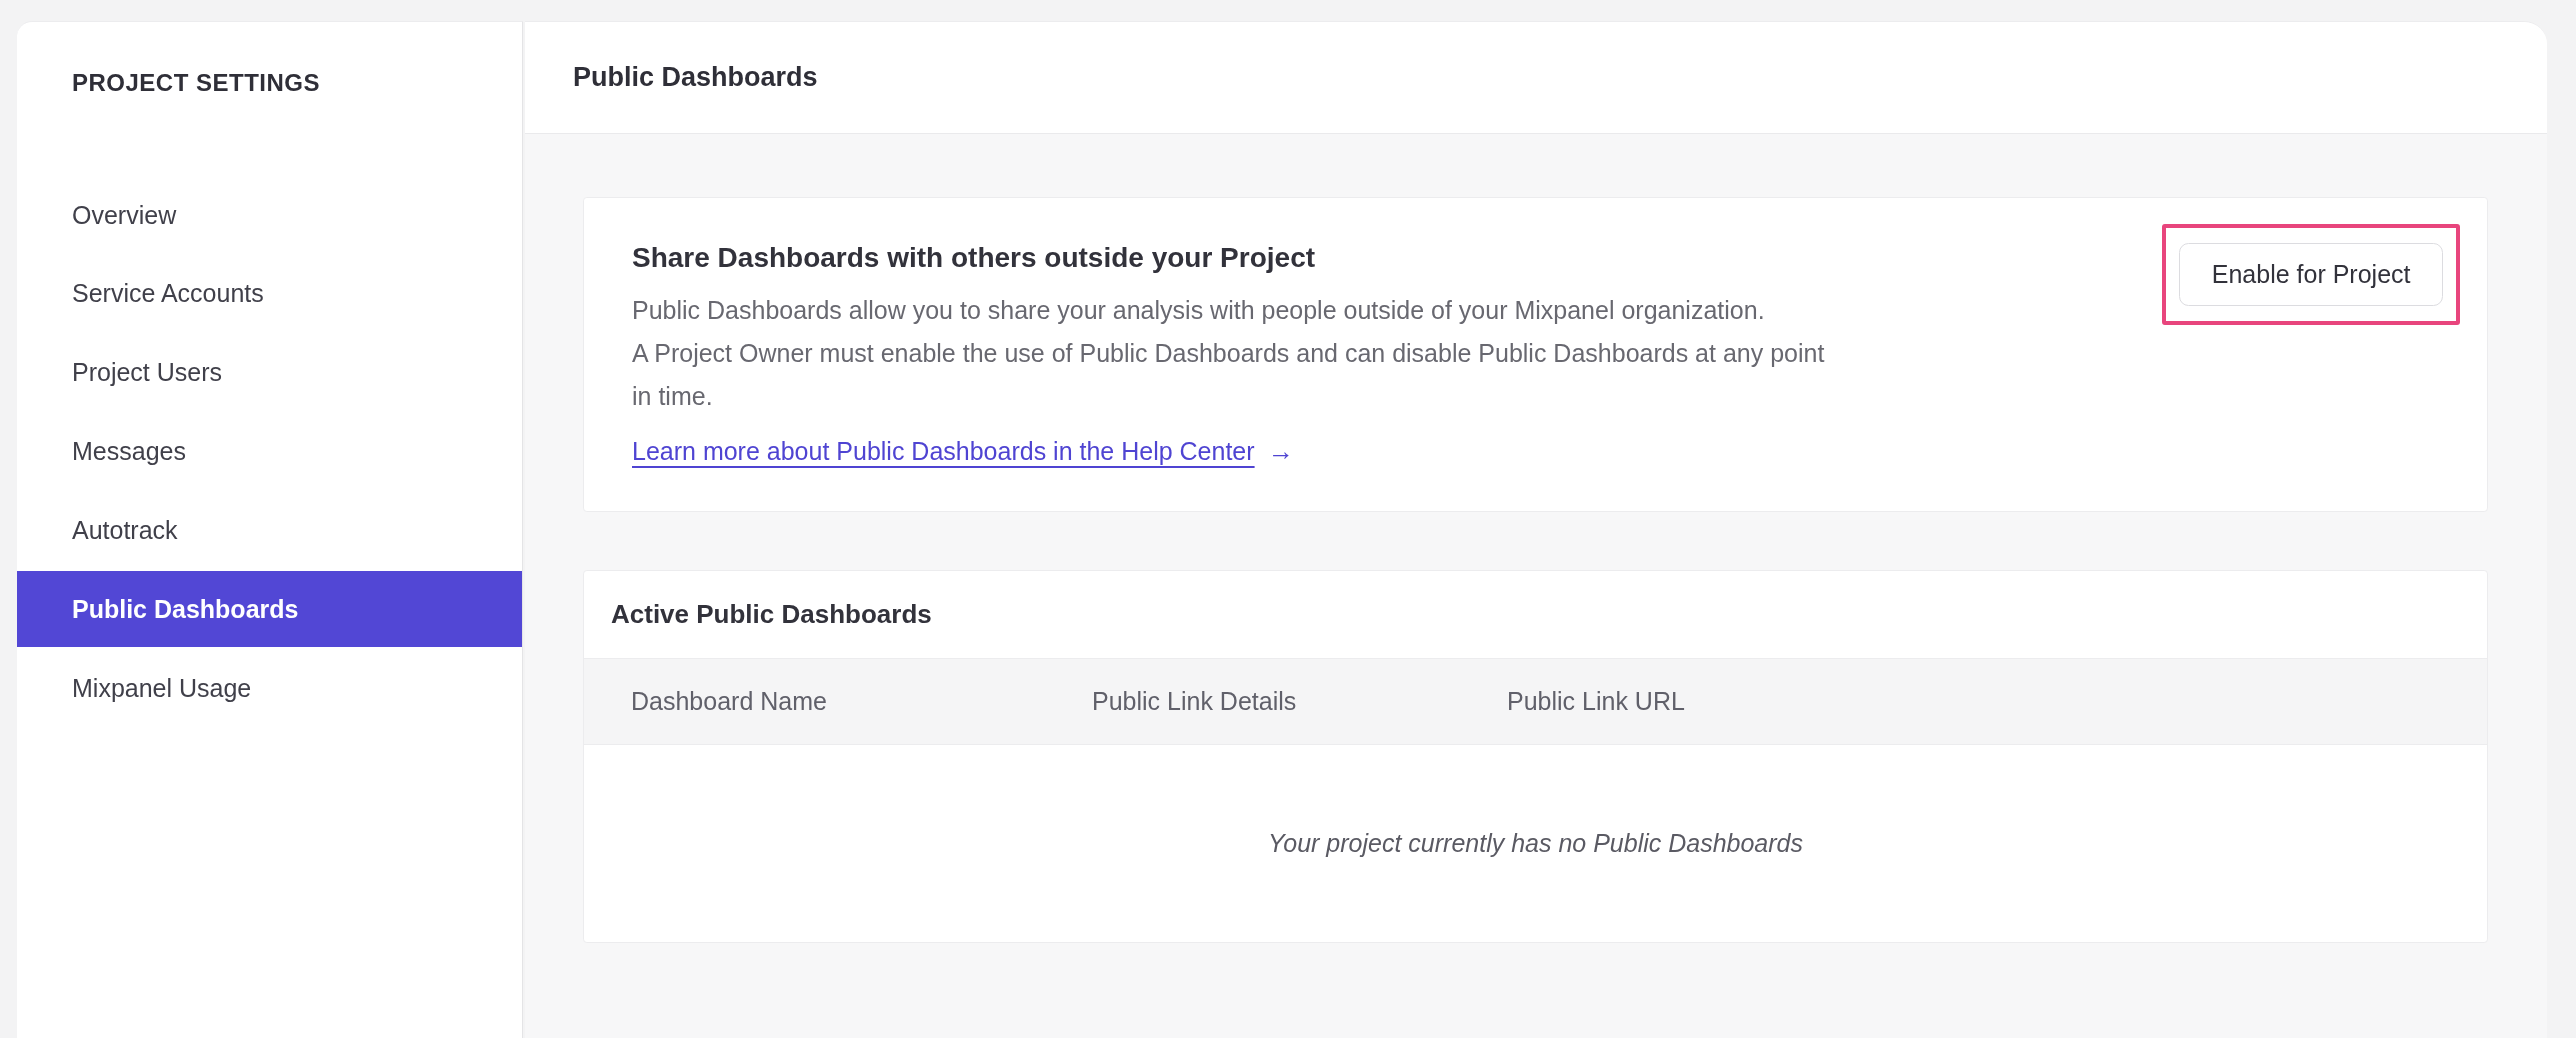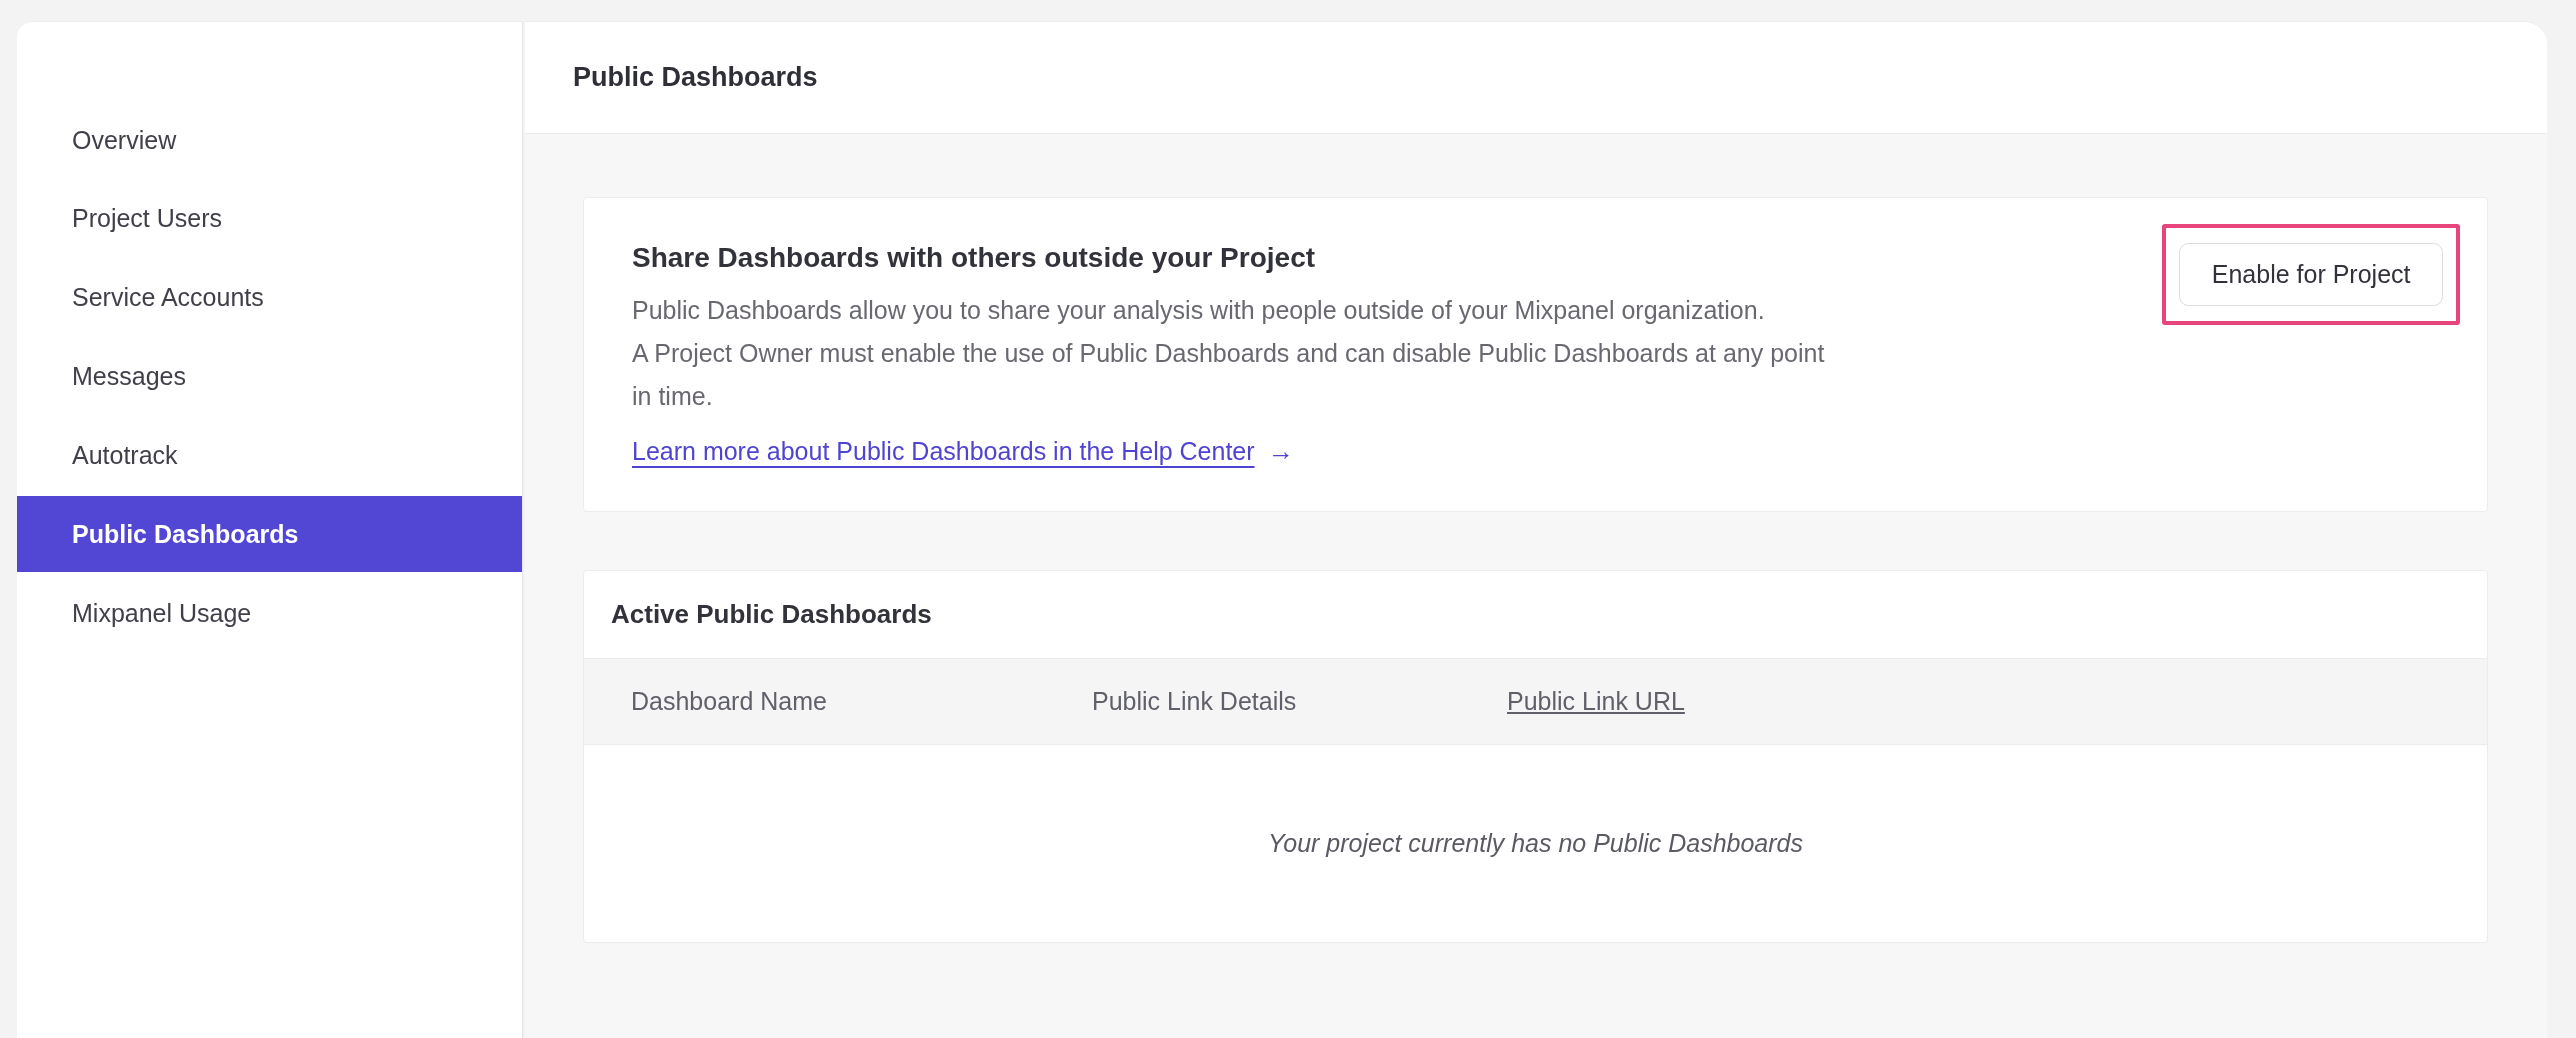--- a/index.html
+++ b/index.html
@@ -156,41 +156,42 @@
     border-bottom: 1.9px solid #ececee;
     display: flex;
     align-items: center;
     padding-left: 47px;
     font-size: 25px;
     color: #60606a;
   }
   .th { white-space: nowrap; }
   .th.col1 { width: 461px; }
   .th.col2 { width: 415px; }
-  .th.col3 { flex: 1; text-decoration: underline; }
+  .th.col3 { flex: 1; }
   .empty {
     height: 197px;
     display: flex;
     align-items: center;
     justify-content: center;
     font-size: 25px;
     font-style: italic;
     color: #5a5a63;
   }
 </style>
 </head>
 <body>
 
 <div class="page">
 
   <aside class="sidebar">
+    <div class="sb-title">PROJECT SETTINGS</div>
     <nav class="sb-list">
       <div class="sb-item">Overview</div>
+      <div class="sb-item">Service Accounts</div>
       <div class="sb-item">Project Users</div>
-      <div class="sb-item">Service Accounts</div>
       <div class="sb-item">Messages</div>
       <div class="sb-item">Autotrack</div>
       <div class="sb-item selected">Public Dashboards</div>
       <div class="sb-item">Mixpanel Usage</div>
     </nav>
   </aside>
 
   <main class="panel">
     <header class="panel-header">
       <h1>Public Dashboards</h1>

